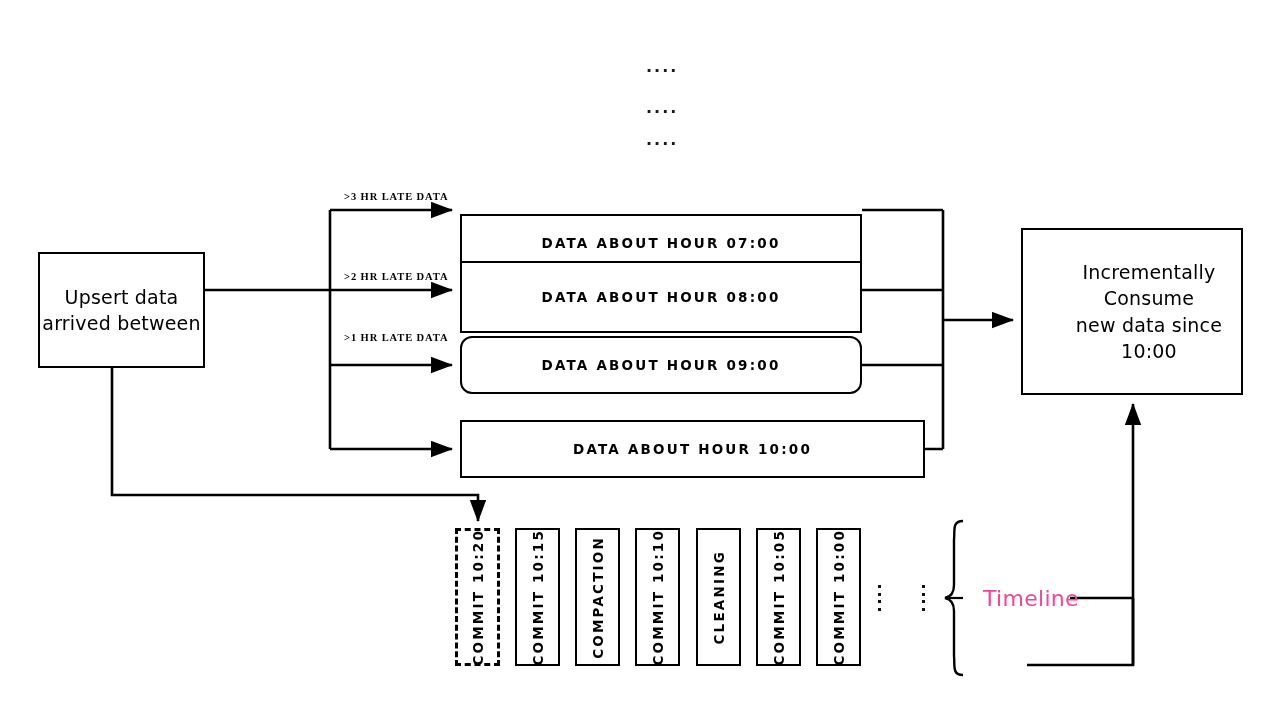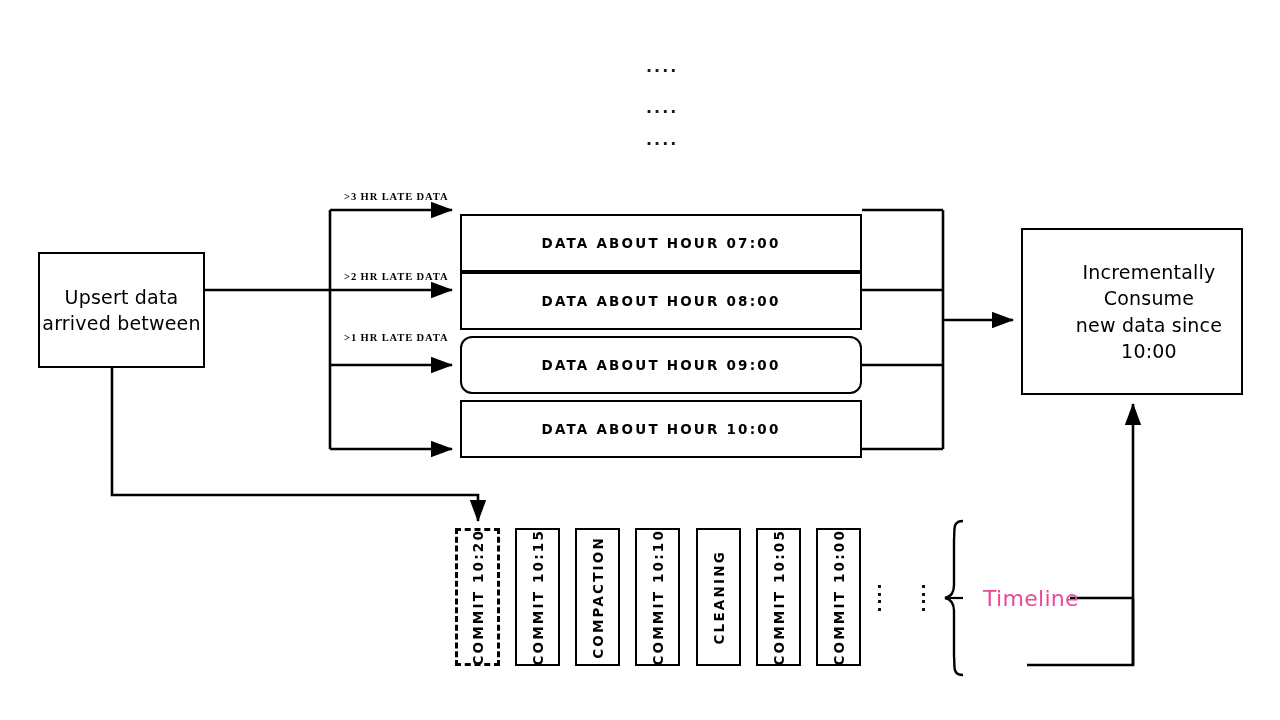--- a/index.html
+++ b/index.html
@@ -158,27 +158,27 @@
     </div>
   </div>
 
   <div class="edge-label" style="left:344px; top:191px;">&gt;3 HR LATE DATA</div>
   <div class="edge-label" style="left:344px; top:271px;">&gt;2 HR LATE DATA</div>
   <div class="edge-label" style="left:344px; top:332px;">&gt;1 HR LATE DATA</div>
 
   <div class="node" style="left:460px; top:181px; width:402px; height:58px;margin-top:33px;">
     <span class="blocky">DATA ABOUT HOUR 07:00</span>
   </div>
-  <div class="node" style="left:460px; top:272px; width:402px; height:58px;">
+  <div class="node" style="left:460px; top:261px; width:402px; height:72px;">
     <span class="blocky">DATA ABOUT HOUR 08:00</span>
   </div>
   <div class="node" style="left:460px; top:336px; width:402px; height:58px;border-radius:12px;">
     <span class="blocky">DATA ABOUT HOUR 09:00</span>
   </div>
-  <div class="node" style="left:460px; top:400px; width:402px; height:58px;">
+  <div class="node" style="left:460px; top:420px; width:465px; height:58px;">
     <span class="blocky">DATA ABOUT HOUR 10:00</span>
   </div>
 
   <div class="node" style="left:1021px; top:228px; width:222px; height:167px;padding-left:34px;">
     <div class="casual">
       <div>Incrementally Consume</div>
       <div>new data since 10:00</div>
     </div>
   </div>
 

